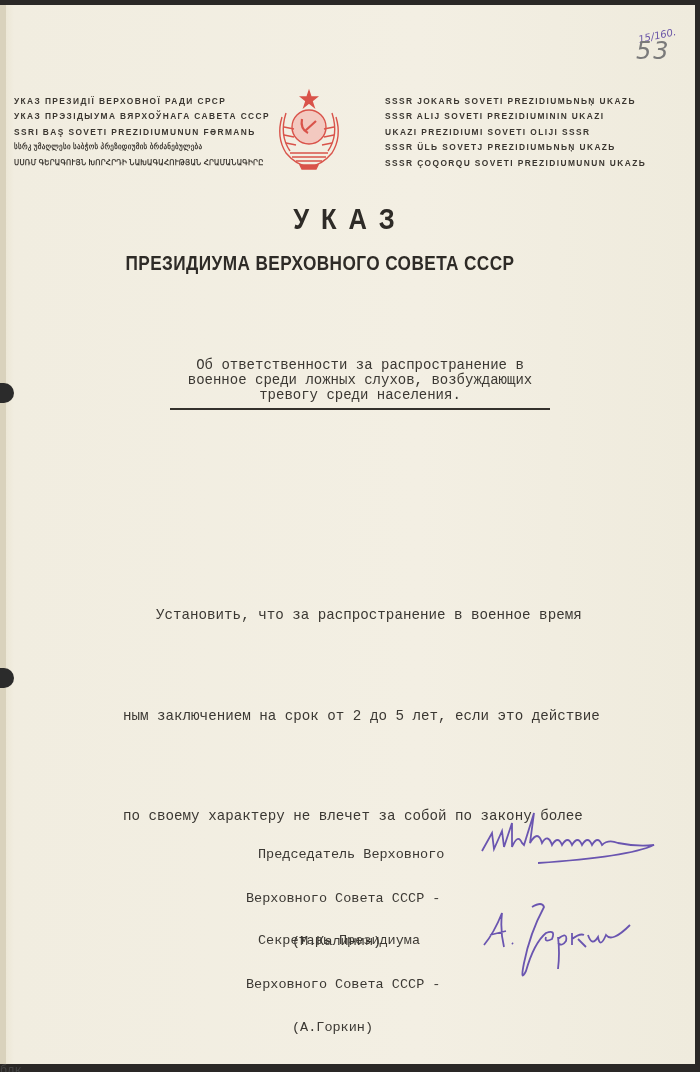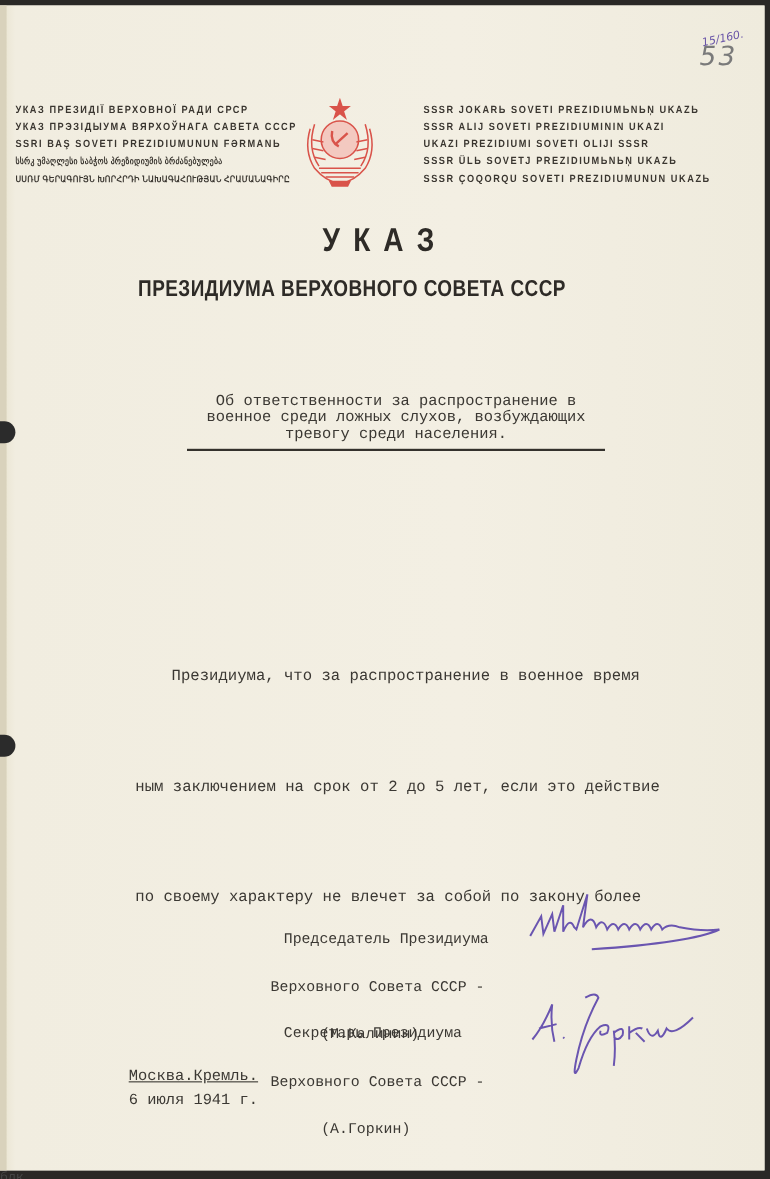--- a/index.html
+++ b/index.html
@@ -103,43 +103,39 @@
   <div class="subtitle">ПРЕЗИДИУМА ВЕРХОВНОГО СОВЕТА СССР</div>
 
   <div class="heading-block typed">
     <div>Об ответственности за распространение в</div>
     <div>военное среди ложных слухов, возбуждающих</div>
     <div>тревогу среди населения.</div>
   </div>
   <div class="heading-underline"></div>
 
   <div class="body-block typed">
-    <div style="padding-left:33px">Президиума, что за распространение в военное время</div>
+    <div style="padding-left:33px">Установить, что за распространение в военное время</div>
     <div>ным заключением на срок от 2 до 5 лет, если это действие</div>
     <div>по своему характеру не влечет за собой по закону более</div>
     
   </div>
 
   <div class="sig-block typed" style="left:246px;top:814px">
-    <div style="padding-left:12px">Председатель Президиума</div>
+    <div style="padding-left:12px">Председатель Верховного</div>
     <div>Верховного Совета СССР -</div>
     <div style="padding-left:46px">(М.Калинин)</div>
   </div>
   <svg class="signature" style="left:478px;top:798px" width="190" height="70" viewBox="0 0 190 70">
     <path d="M4 48 L14 30 L16 46 L24 28 L26 44 L34 20 L34 44 Q40 30 44 40 L46 42 L56 10 L52 40 Q60 26 64 40 Q70 30 74 42 Q80 32 84 42 Q90 32 94 42 Q100 32 104 42 Q110 32 114 42 Q120 32 124 42 Q130 36 140 40 Q160 44 176 42 Q150 54 60 60" fill="none" stroke="#6a55b0" stroke-width="1.8"></path>
   </svg>
 
   <div class="sig-block typed" style="left:246px;top:900px">
     <div style="padding-left:12px">Секретарь Президиума</div>
     <div>Верховного Совета СССР -</div>
     <div style="padding-left:46px">(А.Горкин)</div>
   </div>
   <svg class="signature" style="left:480px;top:888px" width="160" height="95" viewBox="0 0 160 95">
     <path d="M4 52 Q14 40 22 20 Q20 38 24 54 M10 42 L26 38 M32 50 L33 51 M52 14 Q62 8 64 14 Q50 40 44 70 Q40 90 46 78 Q54 50 66 40 Q76 36 72 46 Q64 50 66 44 M78 44 Q80 60 78 76 M78 46 Q88 38 86 48 Q82 54 78 50 M92 40 L92 52 M92 46 Q100 40 104 42 M98 46 L106 54 M108 42 Q112 54 118 44 Q120 56 126 42 Q132 50 150 32" fill="none" stroke="#6a55b0" stroke-width="1.8"></path>
   </svg>
 
-  <div class="place-date typed">
-    <div class="u">Москва.Кремль.</div>
-    <div>6 июля 1941 г.</div>
-  </div>
 
   <div class="stamp-blk typed">блк</div>
 </div>
 
 </body></html>

